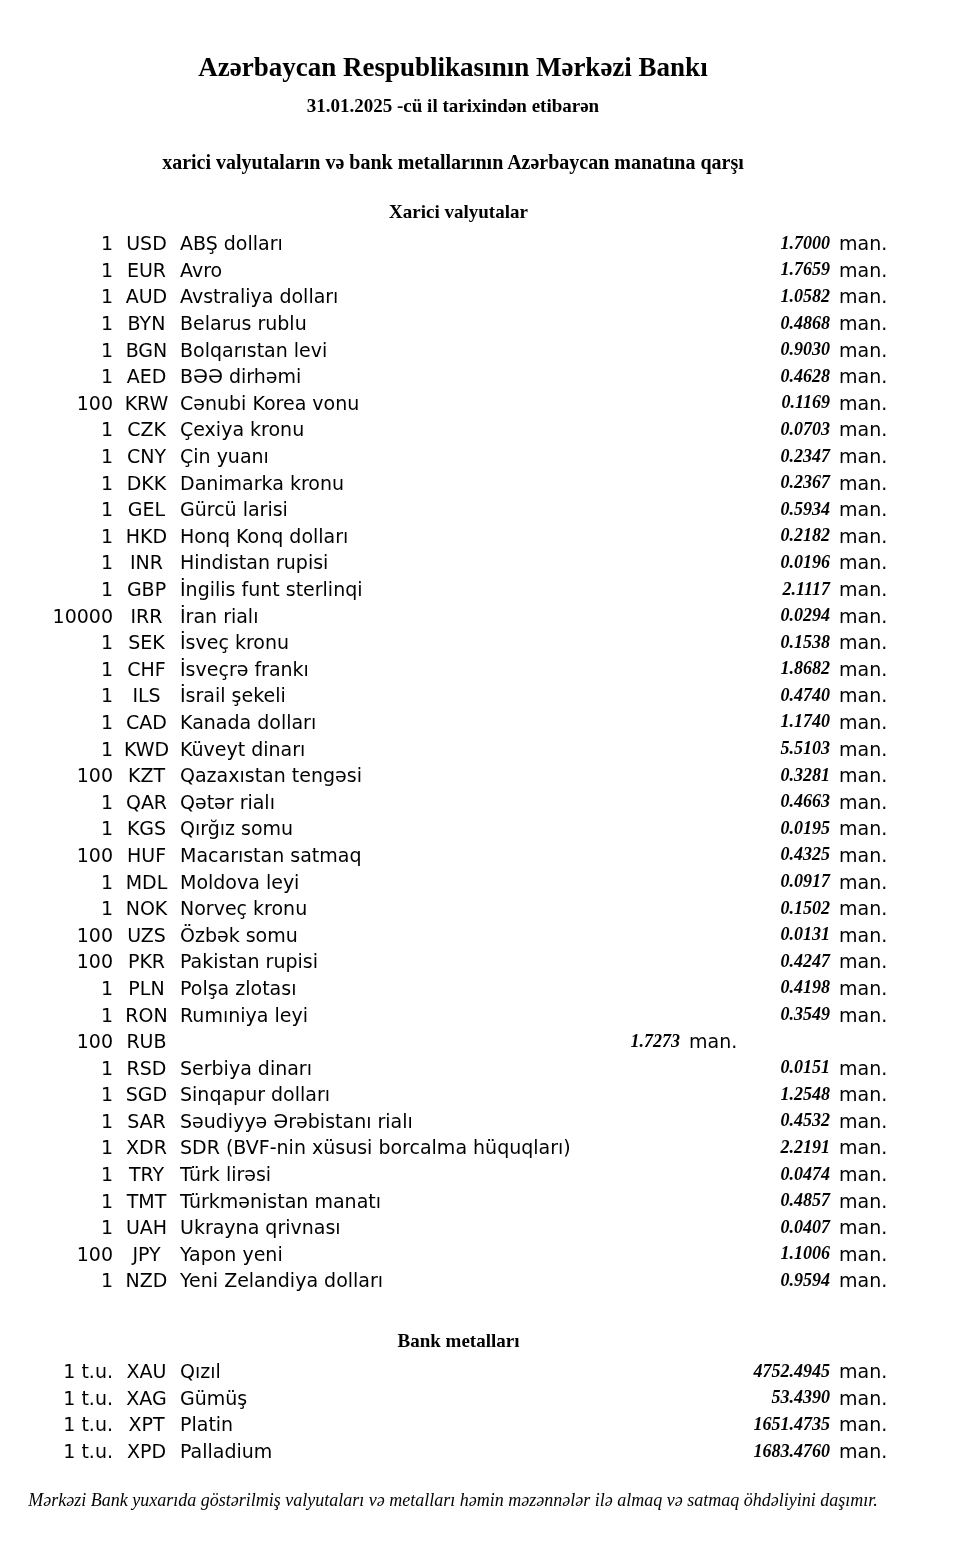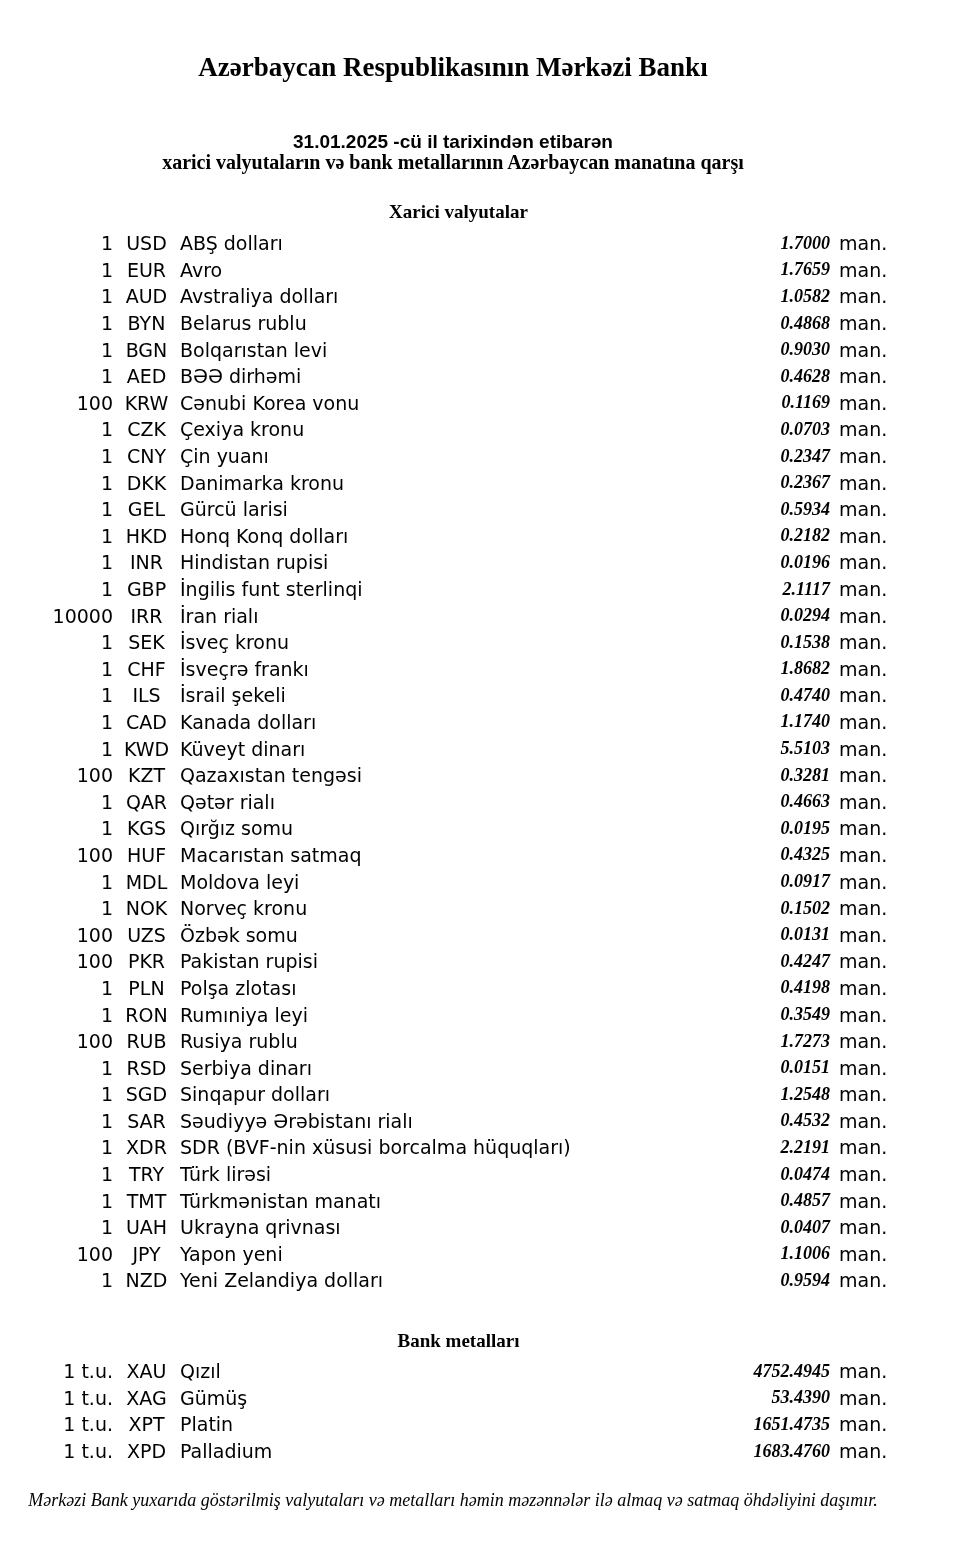--- a/index.html
+++ b/index.html
@@ -15,25 +15,24 @@
   .centered { position: absolute; left: 0; right: 0; text-align: center; }
   .page-title {
     top: 52px;
     font-family: "Liberation Serif", serif;
     font-weight: bold;
     font-size: 27px;
     line-height: 30px;
   }
   .subtitle-date {
     top: 95px;
-    font-family: Liberation Sans, sans-serif;
+    font-family: Liberation Serif, serif;
     font-weight: bold;
     font-size: 19px;
     line-height: 22px;
-    margin-top: 36px;
   }
   .subtitle-scope {
     top: 127px;
     font-family: "Liberation Serif", serif;
     font-weight: bold;
     font-size: 20px;
     line-height: 23px;
     margin-top: 24px;
   }
   .section-heading {
@@ -346,21 +345,20 @@
         <span class="col-qty">1</span>
         <span class="col-code">RON</span>
         <span class="col-name">Rumıniya leyi</span>
         <span class="col-rate">0.3549</span>
         <span class="col-unit">man.</span>
       </div>
 
       <div class="rate-row">
         <span class="col-qty">100</span>
         <span class="col-code">RUB</span>
-        <span class="col-name">Rusiya rublu</span>
         <span class="col-rate">1.7273</span>
         <span class="col-unit">man.</span>
       </div>
 
       <div class="rate-row">
         <span class="col-qty">1</span>
         <span class="col-code">RSD</span>
         <span class="col-name">Serbiya dinarı</span>
         <span class="col-rate">0.0151</span>
         <span class="col-unit">man.</span>

